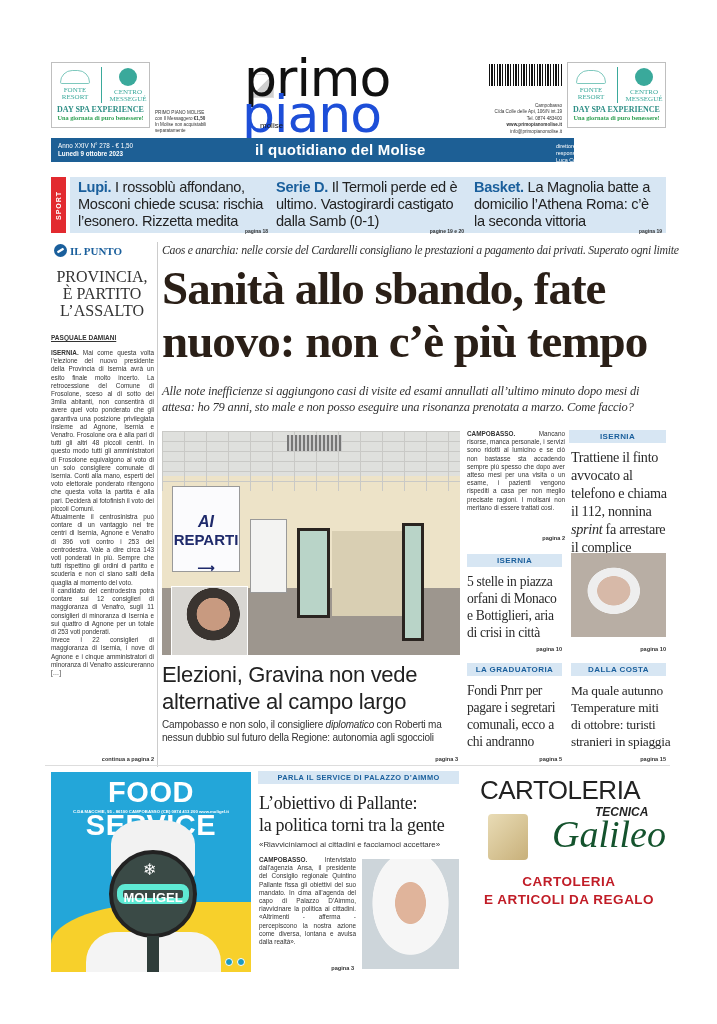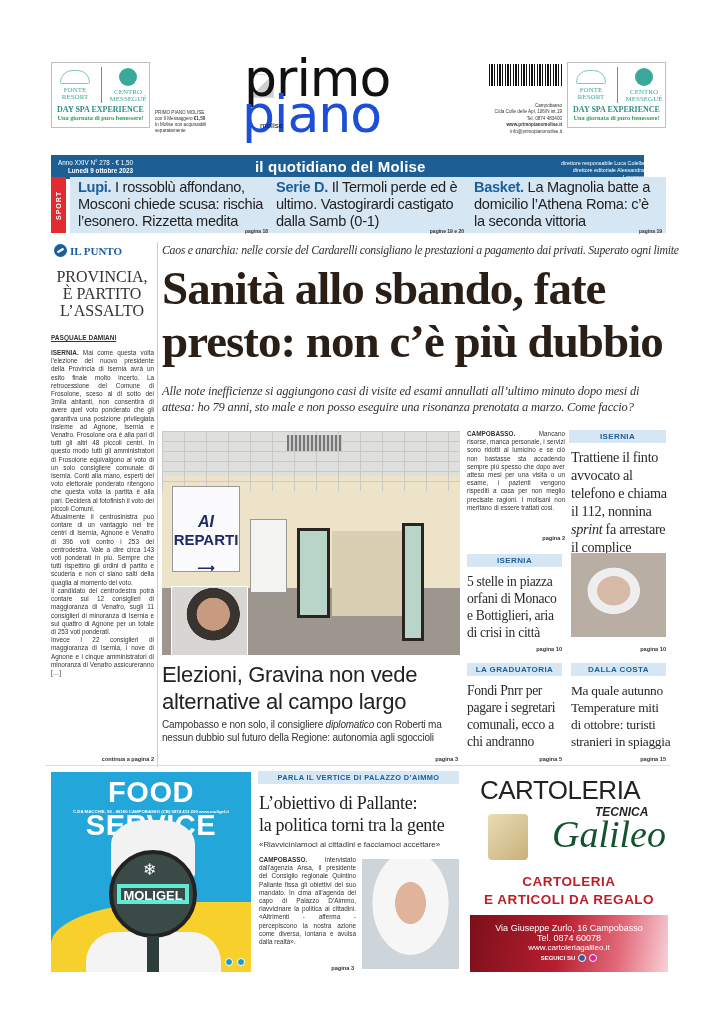--- a/index.html
+++ b/index.html
@@ -78,21 +78,21 @@
   .pall-head { font-family: "Liberation Serif", serif; font-size: 18px; line-height: 22px; color: #222; letter-spacing: -0.3px; }
   .pall-quote { font-size: 8px; color: #333; }
 
   
   .food-ad { background: #23a6d9; overflow: hidden; }
   .food-title { color: #fff; font-weight: bold; font-size: 29px; letter-spacing: 0.5px; text-align: center; }
   .food-addr { color: #fff; font-size: 4.3px; font-weight: bold; text-align: center; }
   .food-yellow { background: #f7d02b; }
   .chef-hat { background: #f2f2f2; border-radius: 40% 40% 10% 10%; }
   .pan { background: #3a4a46; border-radius: 50%; border: 4px solid #222; }
-  .moligel { border: 4px solid #5eead4; color: #fff; font-weight: bold; font-size: 13px; text-align: center; border-radius: 0; }
+  .moligel { border: 6px solid #5eead4; color: #fff; font-weight: bold; font-size: 13px; text-align: center; border-radius: 8px; }
   .social-dot { width: 8px; height: 8px; border-radius: 50%; background: #1a9ac0; border: 1px solid #fff; }
 
   .galileo-ad { background: #fff; overflow: hidden; }
   .gal-cart { font-size: 26px; font-weight: normal; color: #222; letter-spacing: -0.5px; }
   .gal-tecnica { font-size: 12px; font-style: italic; font-weight: bold; color: #222; }
   .gal-name { font-family: "Liberation Serif", serif; font-style: italic; font-size: 38px; color: #14532d; }
   .gal-red { color: #c11d27; font-weight: bold; font-size: 13.5px; text-align: center; letter-spacing: 0.5px; }
   .gal-bottom { background: linear-gradient(100deg, #7c0f1b 0%, #b61e2f 45%, #e36a7a 75%, #f7d2d8 100%); color: #fff; text-align: center; }
   .gal-scroll { background: linear-gradient(135deg, #e9dcb6, #c8b07a); border-radius: 4px; }
 </style>
@@ -151,21 +151,21 @@
     <div class="spa-right">
       <div class="spa-circle"></div>
       <div>CENTRO</div>
       <div>MESSEGUÉ</div>
     </div>
   </div>
   <div class="spa-title">DAY SPA EXPERIENCE</div>
   <div class="spa-sub">Una giornata di puro benessere!</div>
 </div>
 
-<div class="abs band" style="left:51px; top:155px; width:593px; height:24px;text-align:right;">
+<div class="abs band" style="left:51px; top:138px; width:523px; height:24px;">
   <div class="abs band-left" style="left:7px; top:4px;">
     <div>Anno XXIV N° 278 - € 1,50</div>
     <div style="font-weight:bold;">Lunedì 9 ottobre 2023</div>
   </div>
   <div class="abs band-title" style="left:204px; top:3px;">il quotidiano del Molise</div>
   <div class="abs band-right" style="left:505px; top:5px;">
     <div>direttore responsabile Luca Colella</div>
     <div>direttore editoriale Alessandra Longano</div>
   </div>
 </div>
@@ -203,21 +203,21 @@
   <p>Invece i 22 consiglieri di maggioranza di Isernia, i nove di Agnone e i cinque amministratori di minoranza di Venafro assicureranno […]</p>
 </div>
 <div class="abs page-ref" style="left:51px; top:756px; width:103px; font-size:5.6px;">continua a pagina 2</div>
 
 <div class="abs vrule" style="left:157px; top:242px; width:1px; height:525px;"></div>
 <div class="abs" style="left:45px; top:765px; width:625px; height:1px; background:#ddd;"></div>
 
 <div class="abs kicker" style="left:162px; top:243px; width:510px; white-space:nowrap;">Caos e anarchia: nelle corsie del Cardarelli consigliano le prestazioni a pagamento dai privati. Superato ogni limite</div>
 <div class="abs headline" style="left:162px; top:262px; width:510px; white-space:nowrap;">
   <div>Sanità allo sbando, fate</div>
-  <div>presto: non c’è più dubbio</div>
+  <div>nuovo: non c’è più tempo</div>
 </div>
 <div class="abs deck" style="left:162px; top:383px; width:510px;">Alle note inefficienze si aggiungono casi di visite ed esami annullati all’ultimo minuto dopo mesi di attesa: ho 79 anni, sto male e non posso eseguire una risonanza prenotata a marzo. Come faccio?</div>
 
 <div class="abs photo-hosp" style="left:162px; top:431px; width:298px; height:224px;">
   <div class="abs ceiling-grid" style="left:0; top:0; width:298px; height:60px;"></div>
   <div class="abs" style="left:125px; top:4px; width:55px; height:16px; background:repeating-linear-gradient(90deg,#777 0 2px,#ccc 2px 4px);"></div>
   <div class="abs sign" style="left:10px; top:55px; width:68px; height:86px;">
     <div style="font-size:16px; line-height:18px; margin-top:26px;font-style:italic;">AI</div>
     <div style="font-size:15px; line-height:18px;">REPARTI</div>
     <div style="font-size:12px; margin-top:12px;">⟶</div>
@@ -267,42 +267,32 @@
   <div class="abs chef-hat" style="left:60px; top:48px; width:84px; height:60px;"></div>
   <div class="abs" style="left:35px; top:160px; width:135px; height:40px; background:#f4f4f4; border-radius:30px 30px 0 0;"></div>
   <div class="abs pan" style="left:58px; top:78px; width:88px; height:88px;"></div>
   <div class="abs moligel" style="left:66px; top:112px; width:72px; height:20px; line-height:16px;">MOLIGEL</div>
   <div class="abs" style="left:92px; top:88px; color:#fff; font-size:16px;">❄</div>
   <div class="abs" style="left:96px; top:164px; width:12px; height:36px; background:#2f3d3a;"></div>
   <div class="abs social-dot" style="left:174px; top:186px;"></div>
   <div class="abs social-dot" style="left:186px; top:186px;"></div>
 </div>
 
-<div class="abs sect-label" style="left:258px; top:771px; width:201px; font-size:7.4px;">PARLA IL VERTICE DI PALAZZO D’AIMMO</div>
+<div class="abs sect-label" style="left:258px; top:771px; width:201px; font-size:7.4px;">PARLA IL SERVICE DI PALAZZO D’AIMMO</div>
 <div class="abs pall-head" style="left:259px; top:792px; width:205px;">
   <div>L’obiettivo di Pallante:</div>
   <div>la politica torni tra la gente</div>
 </div>
 <div class="abs pall-quote" style="left:259px; top:840px; width:205px; white-space:nowrap; font-size:7.9px;">«Riavviciniamoci ai cittadini e facciamoci accettare»</div>
 <div class="abs col-text" style="left:259px; top:856px; width:97px;">
   <b>CAMPOBASSO.</b><span> Intervistato dall’agenzia Ansa, il presidente del Consiglio regionale Quintino Pallante fissa gli obiettivi del suo mandato. In cima all’agenda del capo di Palazzo D’Aimmo, riavvicinare la politica ai cittadini. «Altrimenti - afferma - percepiscono la nostra azione come diversa, lontana e avulsa dalla realtà».</span>
 </div>
 <div class="abs page-ref" style="left:259px; top:965px; width:95px; font-size:5.6px;">pagina 3</div>
 <div class="abs portrait-pallante" style="left:362px; top:859px; width:97px; height:110px;"></div>
 
 <div class="abs galileo-ad" style="left:470px; top:772px; width:198px; height:200px;">
   <div class="abs gal-cart" style="left:10px; top:3px;">CARTOLERIA</div>
   <div class="abs gal-tecnica" style="left:125px; top:33px;">TECNICA</div>
   <div class="abs gal-scroll" style="left:18px; top:42px; width:40px; height:46px;"></div>
   <div class="abs gal-name" style="left:82px; top:40px;">Galileo</div>
   <div class="abs gal-red" style="left:0; top:102px; width:198px;">CARTOLERIA</div>
   <div class="abs gal-red" style="left:0; top:120px; width:198px;">E ARTICOLI DA REGALO</div>
-  <div class="abs gal-bottom" style="left:0; top:143px; width:198px; height:57px; padding-top:8px;">
-    <div style="font-size:9px; line-height:10px;">Via Giuseppe Zurlo, 16 Campobasso</div>
-    <div style="font-size:9px; line-height:10px;">Tel. 0874 60078</div>
-    <div style="font-size:8px; line-height:10px;">www.cartoleriagalileo.it</div>
-    <div style="font-size:6px; font-weight:bold; line-height:10px; display:flex; justify-content:center; align-items:center; gap:3px;">
-      <span>SEGUICI SU</span>
-      <span class="social-dot" style="background:#3b5998;"></span>
-      <span class="social-dot" style="background:#d6249f;"></span>
-    </div>
-  </div>
 </div>
 
 </body></html>

